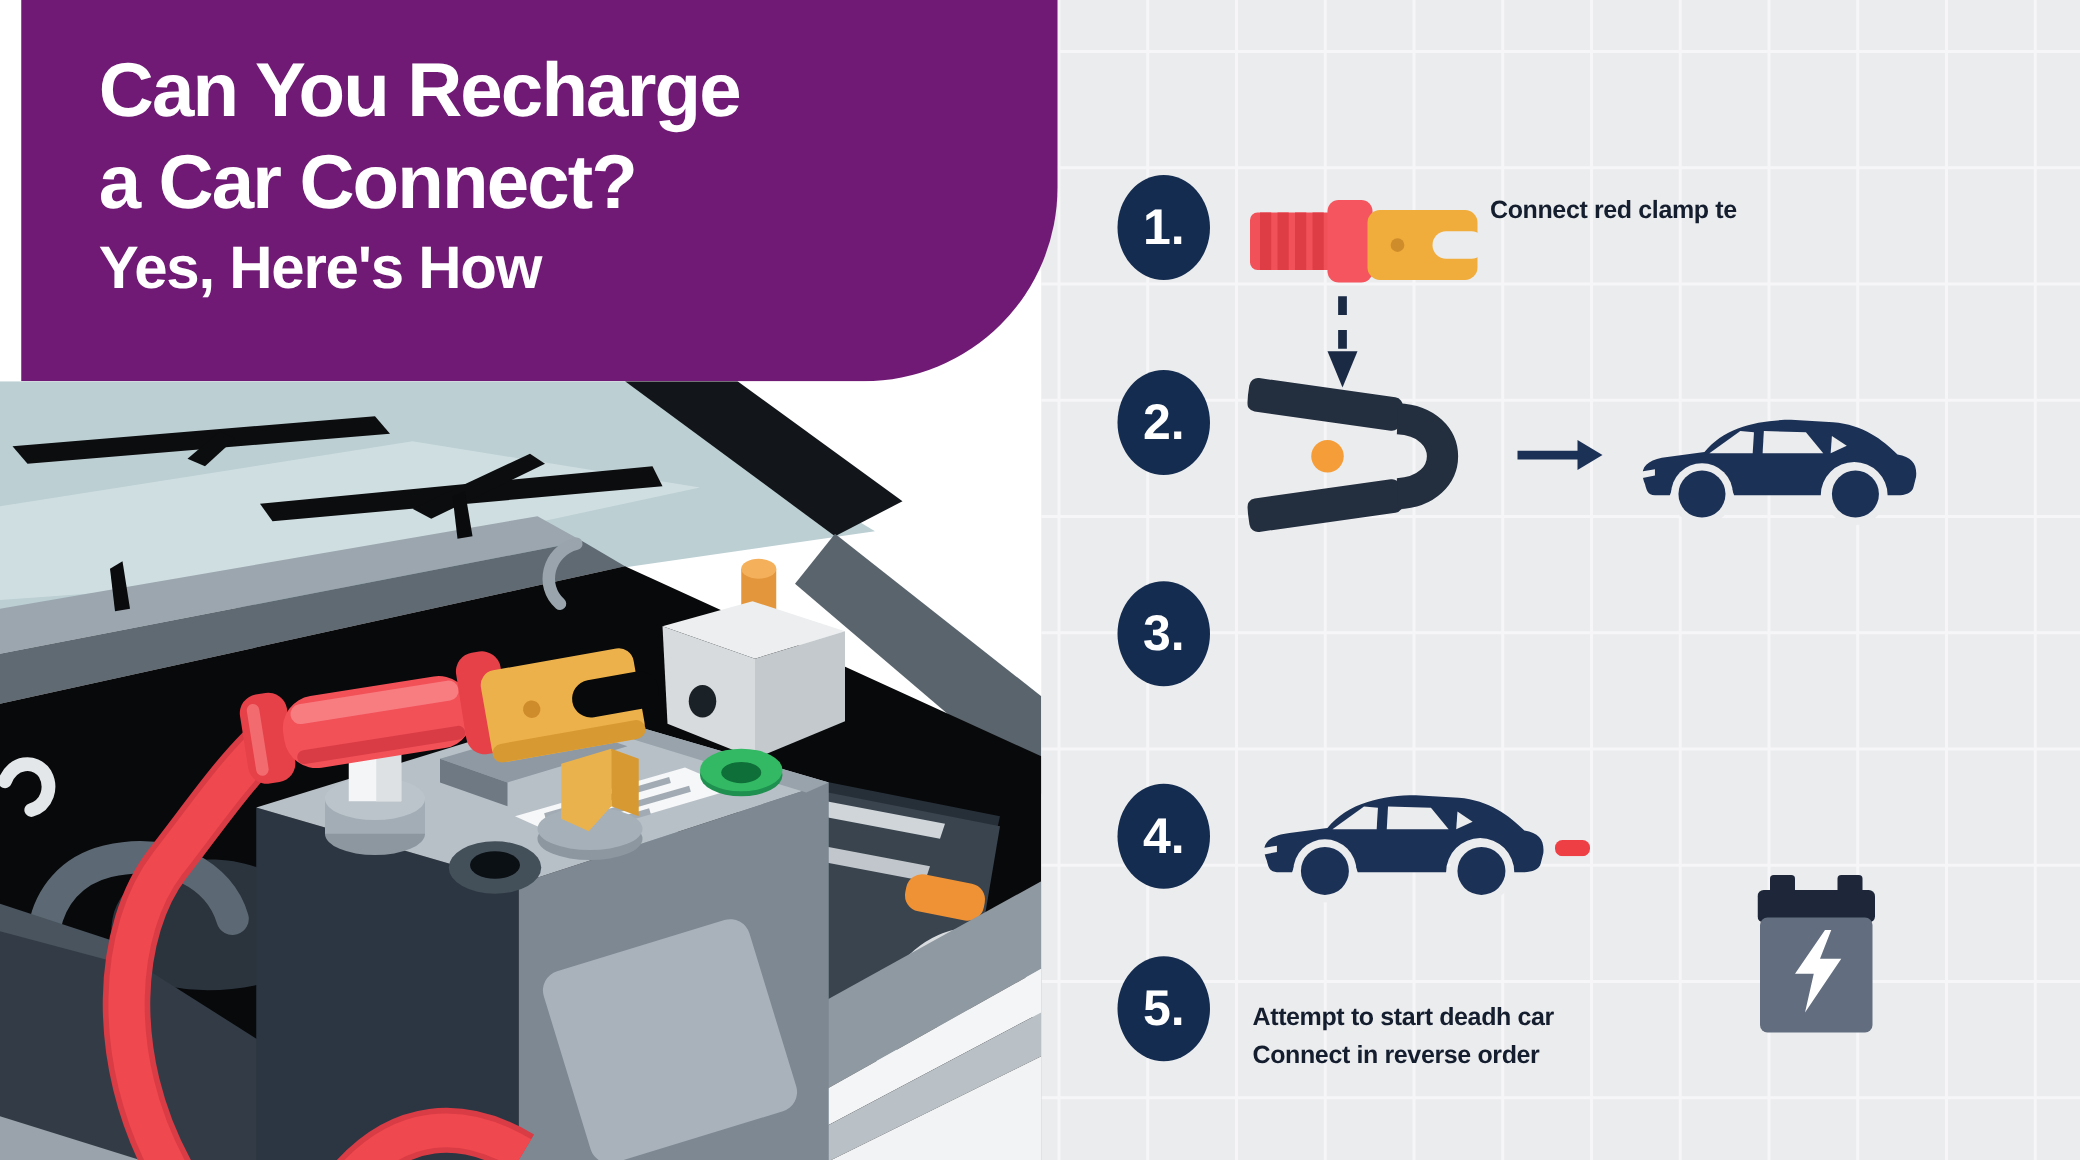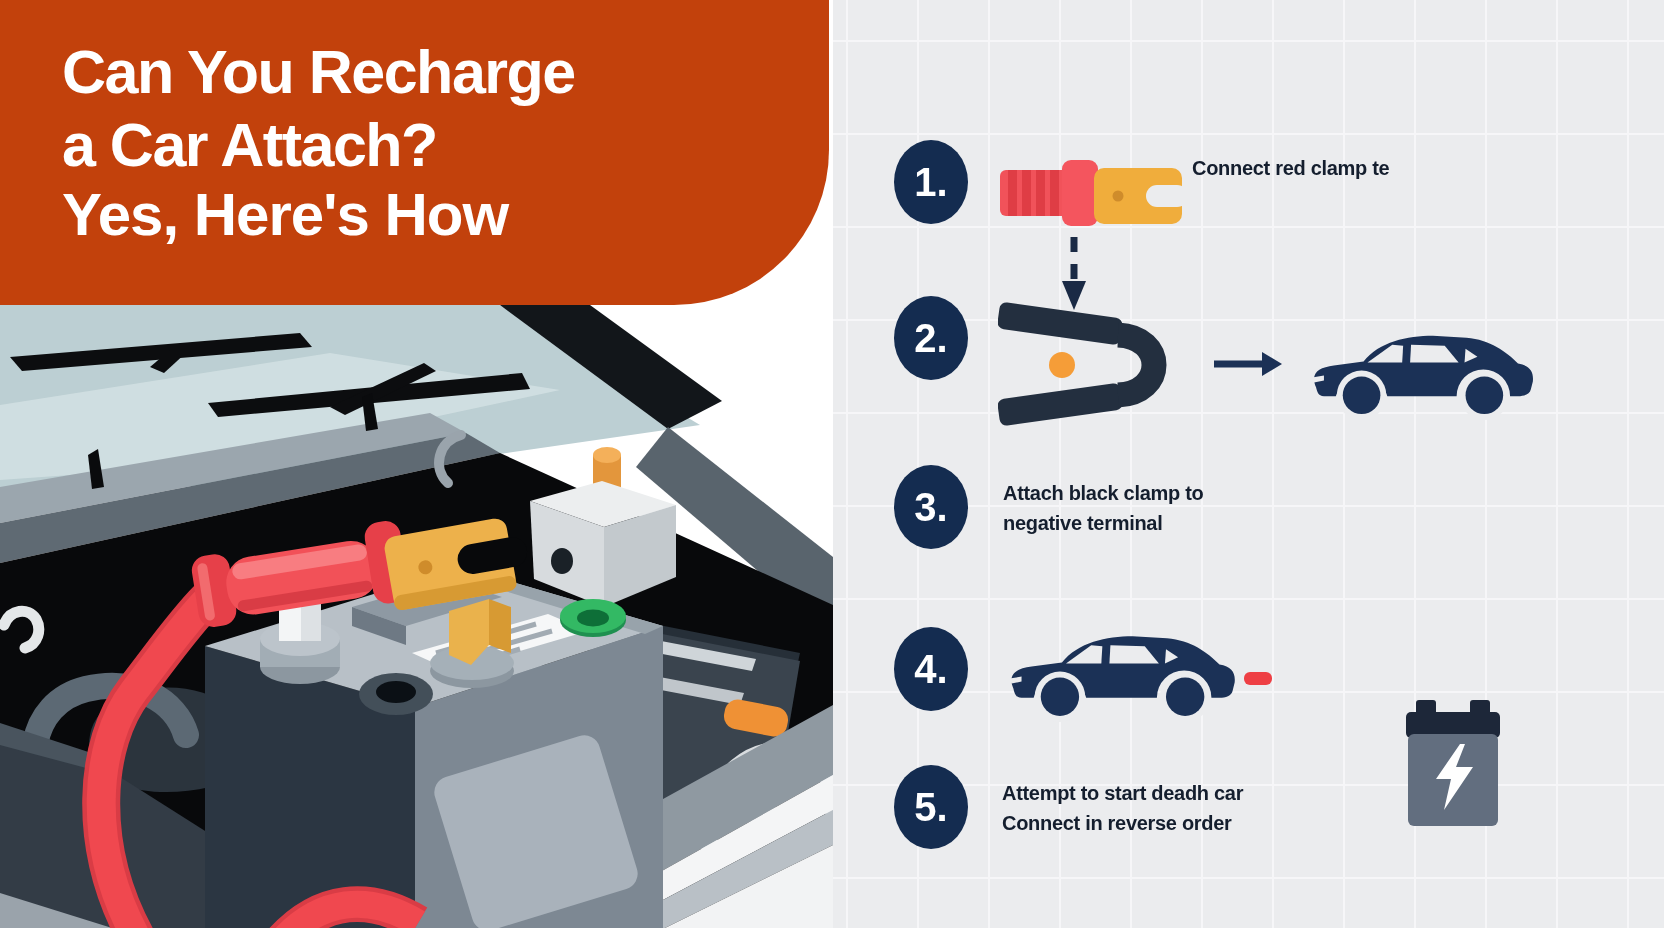--- a/index.html
+++ b/index.html
@@ -9,25 +9,25 @@
   
   .panel{position:absolute;left:833px;top:0;width:831px;height:928px;
     background-color:#ebecee;
     background-image:
       linear-gradient(#f6f6f8 2px, transparent 2px),
       linear-gradient(90deg,#f6f6f8 2px, transparent 2px);
     background-size:71px 93px;
     background-position:13px 40px;}
 
   
-  .header{position:absolute;left:0;top:0;width:829px;height:305px;background:#c2410c;
+  .header{position:absolute;left:17px;top:0;width:829px;height:305px;background:#701a75;
           border-bottom-right-radius:155px;}
   .header .titlebox{position:absolute;left:62px;top:36px;color:#ffffff;}
   .t1,.t2{font-size:61px;font-weight:bold;letter-spacing:-1.5px;line-height:73px;white-space:nowrap;}
-  .t3{font-size:60px;font-weight:bold;letter-spacing:-1px;line-height:62px;margin-top:2px;white-space:nowrap;}
+  .t3{font-size:48px;font-weight:bold;letter-spacing:-1px;line-height:62px;margin-top:2px;white-space:nowrap;}
 
   
   .illus{position:absolute;left:0;top:305px;width:833px;height:623px;}
 
   
   .step-circle{position:absolute;left:894px;width:74px;height:84px;border-radius:50%;
     background:#142c50;color:#ffffff;font-size:40px;font-weight:bold;
     display:flex;align-items:center;justify-content:center;}
   .step-text{position:absolute;font-size:20px;font-weight:bold;color:#141e2e;
     line-height:30px;letter-spacing:-0.3px;white-space:nowrap;}
@@ -36,21 +36,21 @@
 </head>
 <body>
 
 <div id="app">
 
   <div class="panel"></div>
 
   <div class="header">
     <div class="titlebox">
       <div class="t1">Can You Recharge</div>
-      <div class="t2">a Car Attach?</div>
+      <div class="t2">a Car Connect?</div>
       <div class="t3">Yes, Here's How</div>
     </div>
   </div>
 
   <svg class="illus" viewBox="0 0 833 623">
     <rect width="833" height="623" fill="#ffffff"></rect>
 
     <polygon points="0,0 500,0 700,120 320,175 0,190" fill="#bccfd3"></polygon>
     <polygon points="0,100 330,48 560,85 210,160 0,175" fill="#d2e0e3" opacity="0.85"></polygon>
 
@@ -219,24 +219,20 @@
     <polygon points="12,56 24,54 24,59 14,61" fill="#ebecee"></polygon>
     <circle cx="62" cy="74" r="25" fill="#ebecee"></circle>
     <circle cx="186" cy="74" r="25" fill="#ebecee"></circle>
     <circle cx="62" cy="74" r="19" fill="#1b3156"></circle>
     <circle cx="186" cy="74" r="19" fill="#1b3156"></circle>
   </svg>
 
   <div class="step-circle" style="top:465px;">
     <span>3.</span>
   </div>
-  <div class="step-text" style="left:1003px;top:478px;">
-    <div>Attach black clamp to</div>
-    <div>negative terminal</div>
-  </div>
 
   <div class="step-circle" style="top:627px;">
     <span>4.</span>
   </div>
   <svg class="abs" style="left:997px;top:622px;" width="243" height="101" viewBox="0 0 240 100">
     <path d="M16,66 C10,52 18,46 34,44 L64,40 C80,20 108,14 134,14 L168,16 C192,18 208,30 220,42 C232,44 236,50 235,60 L233,68 C232,73 226,75 220,75 L212,75 A27,27 0 0 0 158,75 L88,75 A27,27 0 0 0 36,75 L24,75 C18,75 17,70 16,66 Z" fill="#1b3156"></path>
     <polygon points="68,41 93,23 104,24 103,41" fill="#ebecee"></polygon>
     <polygon points="112,23 146,24 160,41 111,41" fill="#ebecee"></polygon>
     <polygon points="167,27 179,35 166,41" fill="#ebecee"></polygon>
     <polygon points="12,56 24,54 24,59 14,61" fill="#ebecee"></polygon>
@@ -245,21 +241,21 @@
     <circle cx="62" cy="74" r="19" fill="#1b3156"></circle>
     <circle cx="186" cy="74" r="19" fill="#1b3156"></circle>
   </svg>
   <svg class="abs" style="left:1244px;top:672px;" width="28" height="13" viewBox="0 0 28 13">
     <rect x="0" y="0" width="28" height="13" rx="6" fill="#ee3f44"></rect>
   </svg>
 
   <div class="step-circle" style="top:765px;">
     <span>5.</span>
   </div>
-  <div class="step-text" style="left:1002px;top:778px;">
+  <div class="step-text" style="left:1002px;top:799px;">
     <div>Attempt to start deadh car</div>
     <div>Connect in reverse order</div>
   </div>
   <svg class="abs" style="left:1406px;top:700px;" width="94" height="128" viewBox="0 0 94 128">
     <rect x="10" y="0" width="20" height="16" rx="3" fill="#1d2739"></rect>
     <rect x="64" y="0" width="20" height="16" rx="3" fill="#1d2739"></rect>
     <rect x="0" y="12" width="94" height="26" rx="5" fill="#1d2739"></rect>
     <rect x="2" y="34" width="90" height="92" rx="6" fill="#626e7f"></rect>
     <polygon points="54,44 30,79 45,79 38,110 67,67 50,67 59,44" fill="#ffffff"></polygon>
   </svg>

